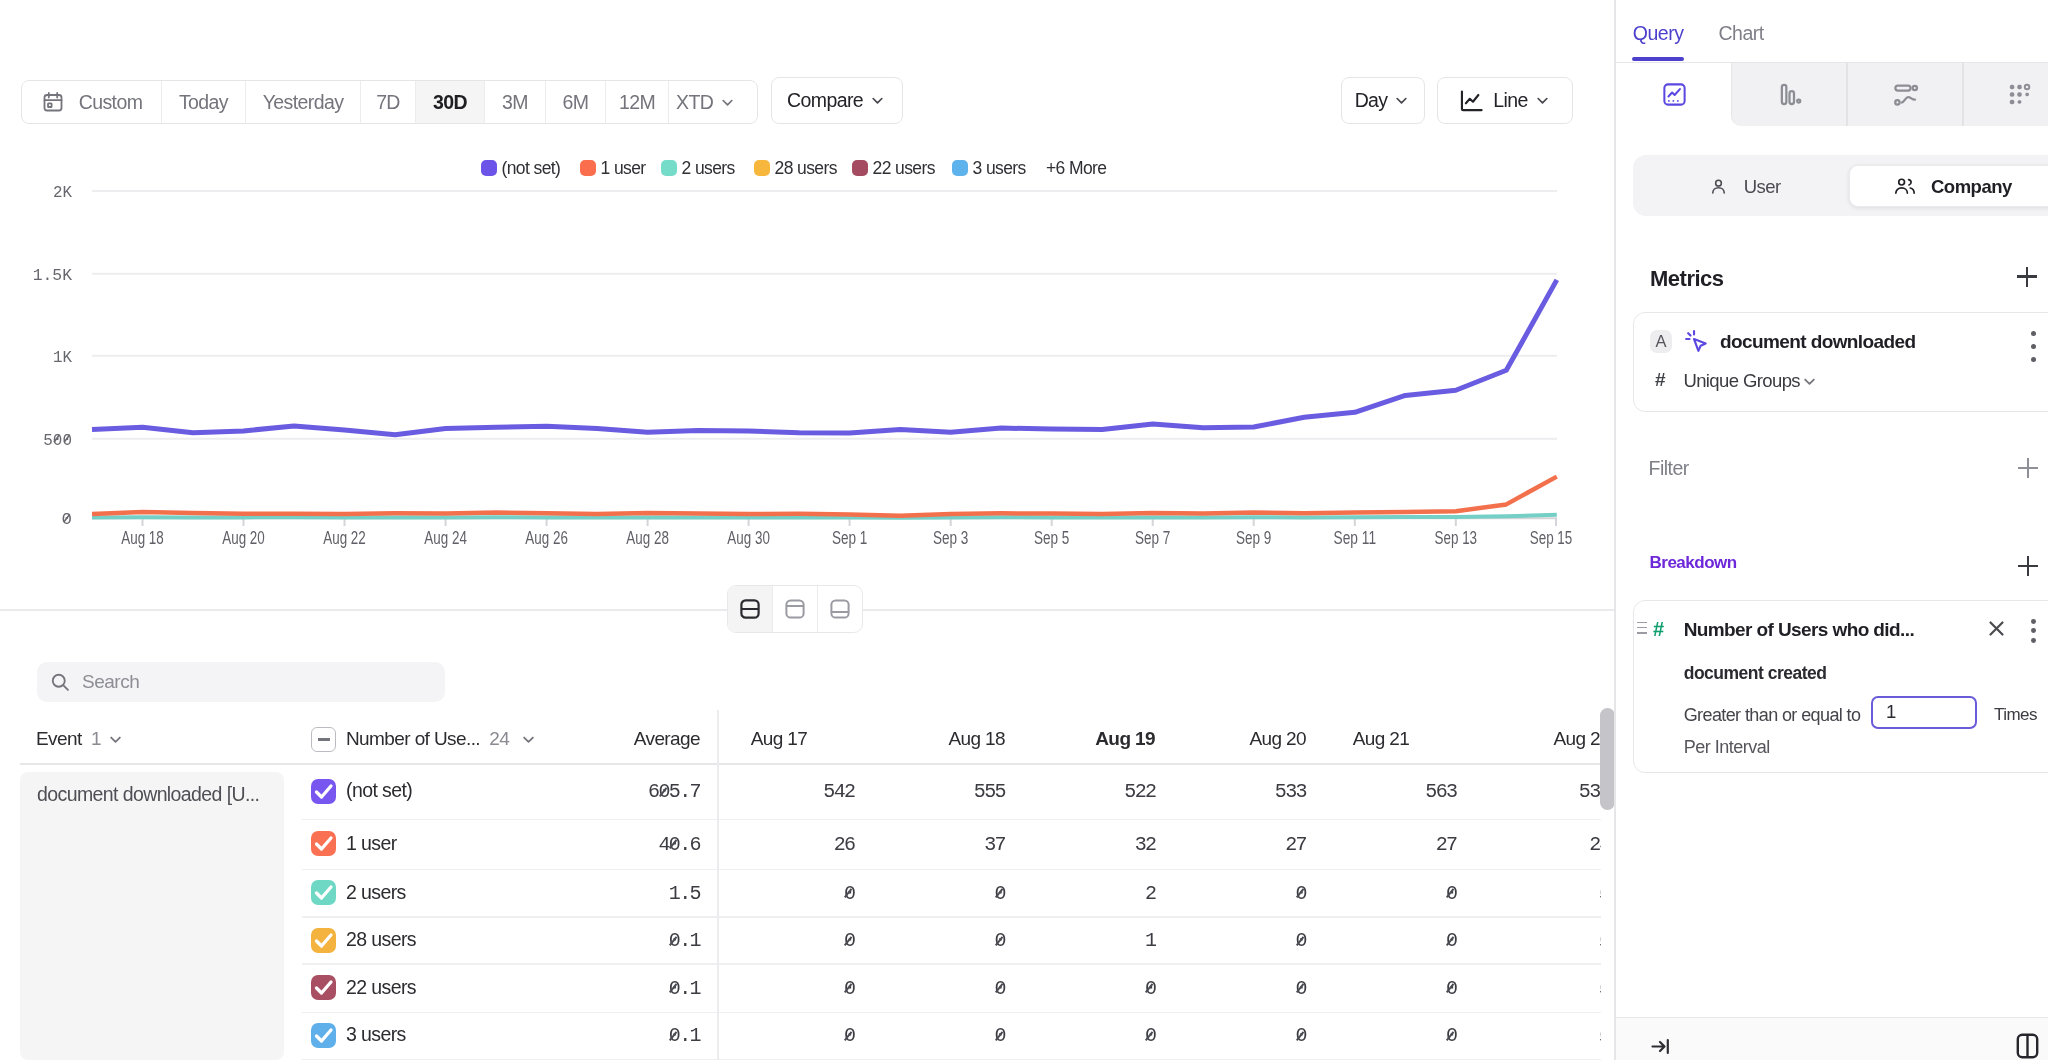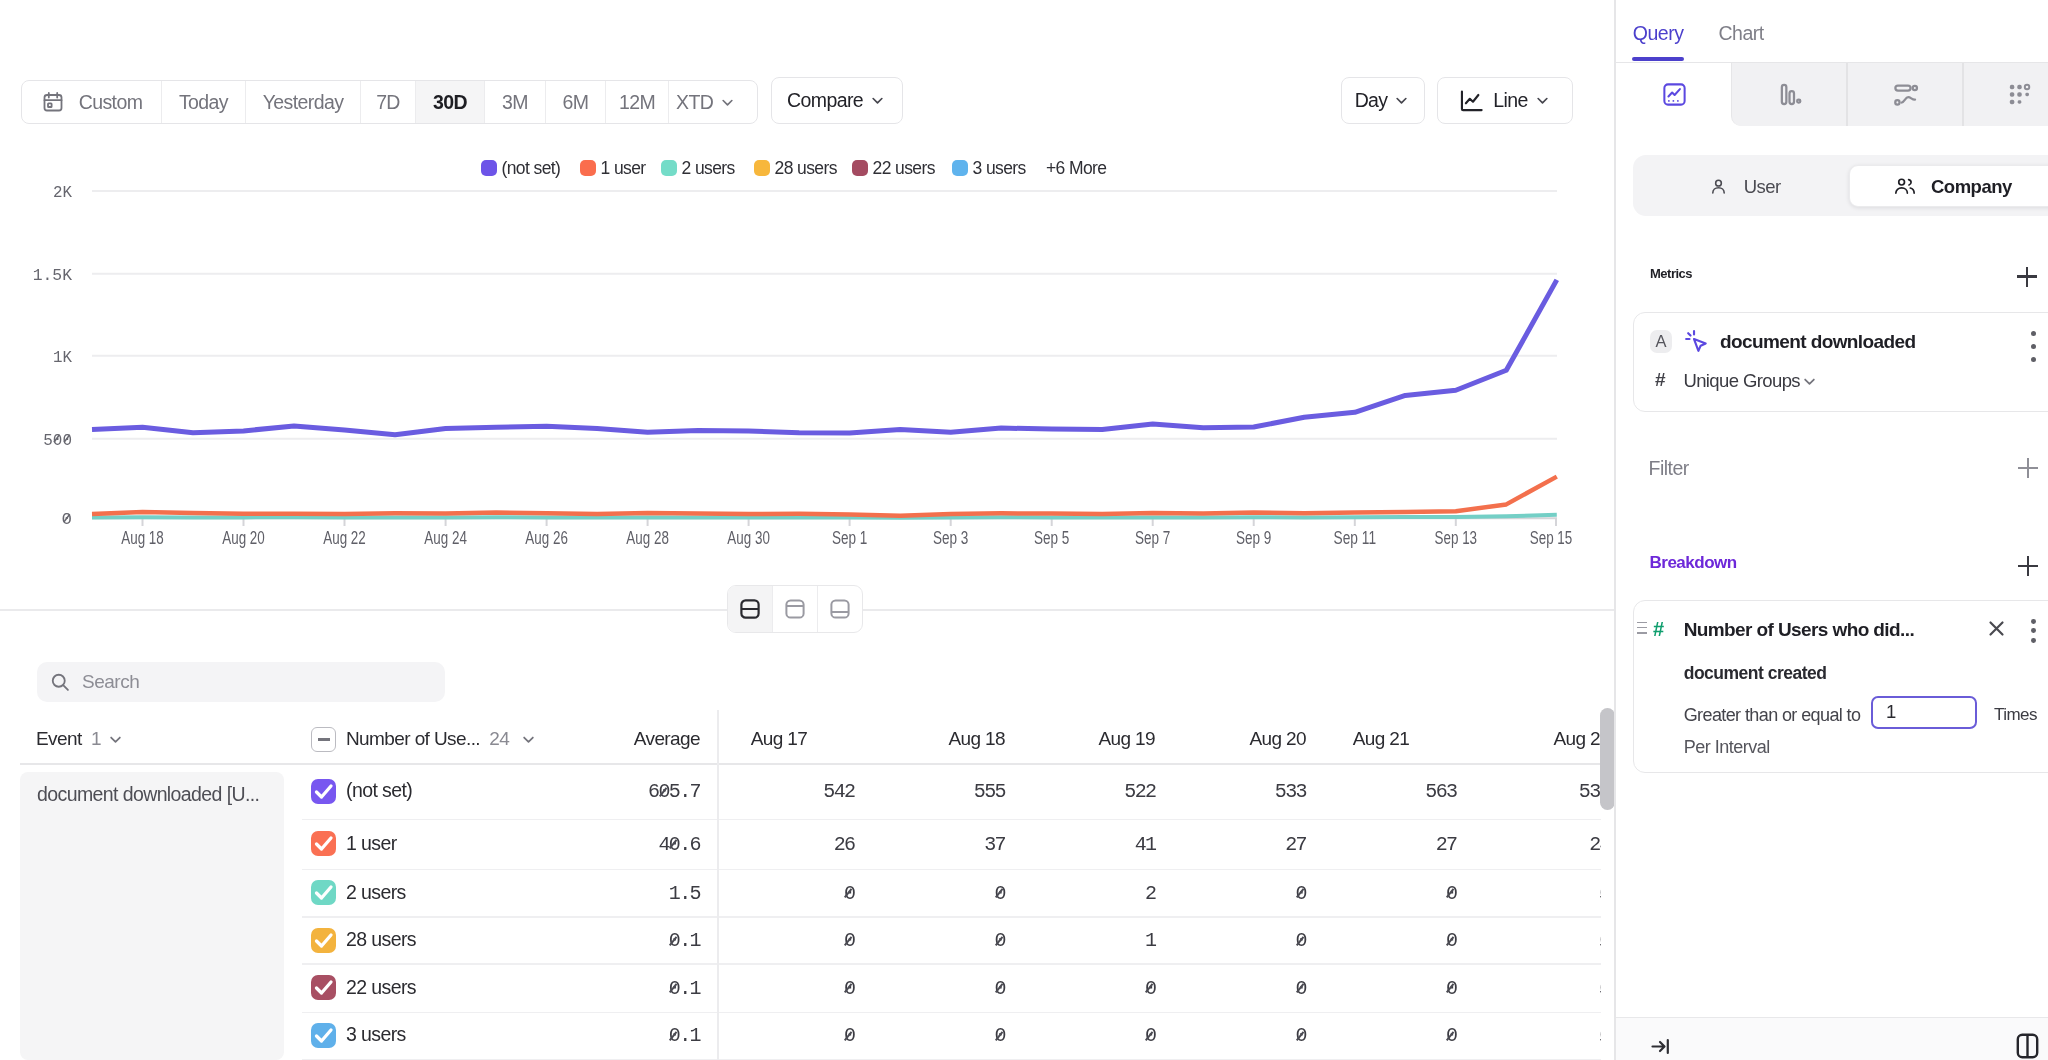--- a/index.html
+++ b/index.html
@@ -194,21 +194,21 @@
   <div class="abs flex" style="left:346px;top:17px;height:24px">
     <span class="hdr" style="font-weight:500">Number of Use...</span>
         <span class="hdr gray">&nbsp;&nbsp;24&nbsp;&nbsp;</span>
     <svg class="chev" viewBox="0 0 24 24" fill="none" stroke="#74747c" stroke-width="2.2" stroke-linecap="round" stroke-linejoin="round">
           <path d="M6.5 9.5l5.5 5.5 5.5-5.5"></path>
         </svg>
   </div>
   <div class="abs hdr" style="left:550px;top:18px;width:150px;text-align:right;font-weight:500">Average</div>
   <div class="abs hdr" style="left:704px;top:18px;width:150px;text-align:center;font-weight:500">Aug 17</div>
   <div class="abs hdr" style="left:855px;top:18px;width:150px;text-align:right;font-weight:500">Aug 18</div>
-  <div class="abs hdr" style="left:1005px;top:18px;width:150px;text-align:right;font-weight:400">Aug 19</div>
+  <div class="abs hdr" style="left:1005px;top:18px;width:150px;text-align:right;font-weight:700">Aug 19</div>
   <div class="abs hdr" style="left:1156px;top:18px;width:150px;text-align:right;font-weight:500">Aug 20</div>
   <div class="abs hdr" style="left:1306px;top:18px;width:150px;text-align:center;font-weight:500">Aug 21</div>
   <div class="abs hdr" style="left:1460px;top:18px;width:150px;text-align:right;font-weight:500">Aug 22</div>
   <div class="abs" style="left:20px;top:53px;width:1581px;height:1.5px;background:#e7e7e9"></div>
   <div class="abs" style="left:20px;top:62px;width:264px;height:288px;background:#f5f5f6;border-radius:8px"></div>
   <div class="abs" style="left:37px;top:73px;font-size:19.5px;letter-spacing:-0.6px;color:#4e4e55;white-space:nowrap;width:240px;overflow:hidden">document downloaded [U...</div>
   <div class="cbx" style="top:68.5px;background:#7857f0">
         <svg width="25" height="25" viewBox="0 0 25 25" fill="none" stroke="#fff" stroke-width="3.3" stroke-linecap="round" stroke-linejoin="round">
           <path d="M5.5 13l5 5 9.5-11"></path>
         </svg>
@@ -223,21 +223,21 @@
   <div class="num" style="left:1460px;top:70px;width:150px">534</div>
   <div class="cbx" style="top:121px;background:#fa7053">
         <svg width="25" height="25" viewBox="0 0 25 25" fill="none" stroke="#fff" stroke-width="3.3" stroke-linecap="round" stroke-linejoin="round">
           <path d="M5.5 13l5 5 9.5-11"></path>
         </svg>
       </div>
   <div class="rlab" style="top:121.5px">1 user</div>
   <div class="num" style="left:550px;top:122.5px;width:150px">4<span class="z">0</span>.6</div>
   <div class="num" style="left:704.5px;top:122.5px;width:150px">26</div>
   <div class="num" style="left:855px;top:122.5px;width:150px">37</div>
-  <div class="num" style="left:1005.5px;top:122.5px;width:150px">41</div>
+  <div class="num" style="left:1005.5px;top:122.5px;width:150px">32</div>
   <div class="num" style="left:1156px;top:122.5px;width:150px">27</div>
   <div class="num" style="left:1306.5px;top:122.5px;width:150px">27</div>
   <div class="num" style="left:1460px;top:122.5px;width:150px">24</div>
   <div class="cbx" style="top:170px;background:#6fd8c5">
         <svg width="25" height="25" viewBox="0 0 25 25" fill="none" stroke="#fff" stroke-width="3.3" stroke-linecap="round" stroke-linejoin="round">
           <path d="M5.5 13l5 5 9.5-11"></path>
         </svg>
       </div>
   <div class="rlab" style="top:170.5px">2 users</div>
   <div class="num" style="left:550px;top:171.5px;width:150px">1.5</div>
@@ -339,21 +339,21 @@
       <circle cx="12" cy="7.8" r="3.6"></circle>
       <path d="M4.8 20.2c0-4 3.2-6.6 7.2-6.6s7.2 2.6 7.2 6.6"></path>
     </svg>
 <div class="abs" style="left:1743.7px;top:176px;font-size:18.5px;letter-spacing:-0.5px;font-weight:500;color:#4b4b52">User</div>
 <svg class="abs" style="left:1894px;top:176.5px" width="22" height="19" viewBox="0 0 26 22" fill="none" stroke="#1f1f25" stroke-width="2" stroke-linecap="round">
       <circle cx="9" cy="5.8" r="3.4"></circle>
       <path d="M2.2 18.8c0-3.8 3-6.2 6.8-6.2s6.8 2.4 6.8 6.2"></path>
       <path d="M17.3 2.8c1.7.4 2.9 1.6 2.9 3.2 0 1.5-1 2.7-2.5 3.2M19.2 12.8c2.8.6 4.6 2.7 4.6 6"></path>
     </svg>
 <div class="abs" style="left:1931px;top:176px;font-size:18.5px;letter-spacing:-0.5px;font-weight:600;color:#1f1f25">Company</div>
-<div class="abs" style="left:1650px;top:266px;font-size:13px;letter-spacing:-0.5px;font-weight:700;color:#1f1f25">Metrics</div>
+<div class="abs" style="left:1650px;top:266px;font-size:22px;letter-spacing:-0.5px;font-weight:700;color:#1f1f25">Metrics</div>
 <div class="plus" style="left:2017px;top:266.5px"></div>
 <div class="abs" style="left:1632.8px;top:312px;width:436px;height:100px;border:1.5px solid #e7e7e9;border-radius:12px"></div>
 <div class="abs" style="left:1650px;top:329.5px;width:22px;height:23.5px;background:#ededef;border-radius:7px;display:flex;align-items:center;justify-content:center;font-size:16.5px;color:#55555c">A</div>
 <svg class="abs" style="left:1683px;top:328px" width="27" height="27" viewBox="0 0 24 24" fill="none" stroke="#5b48e0" stroke-width="1.9" stroke-linecap="round" stroke-linejoin="round">
       <path d="M9.8 9.8l10.4 3.9-4.5 2-2 4.6z"></path>
       <path d="M2.8 9.8h3M4.6 4.6l2.1 2.1M9.8 2.8v3"></path>
     </svg>
 <div class="abs" style="left:1720px;top:331px;font-size:19px;letter-spacing:-0.6px;font-weight:700;color:#1f1f25">document downloaded</div>
 <div class="kebab" style="left:2030px;top:331px">
       <span></span>

